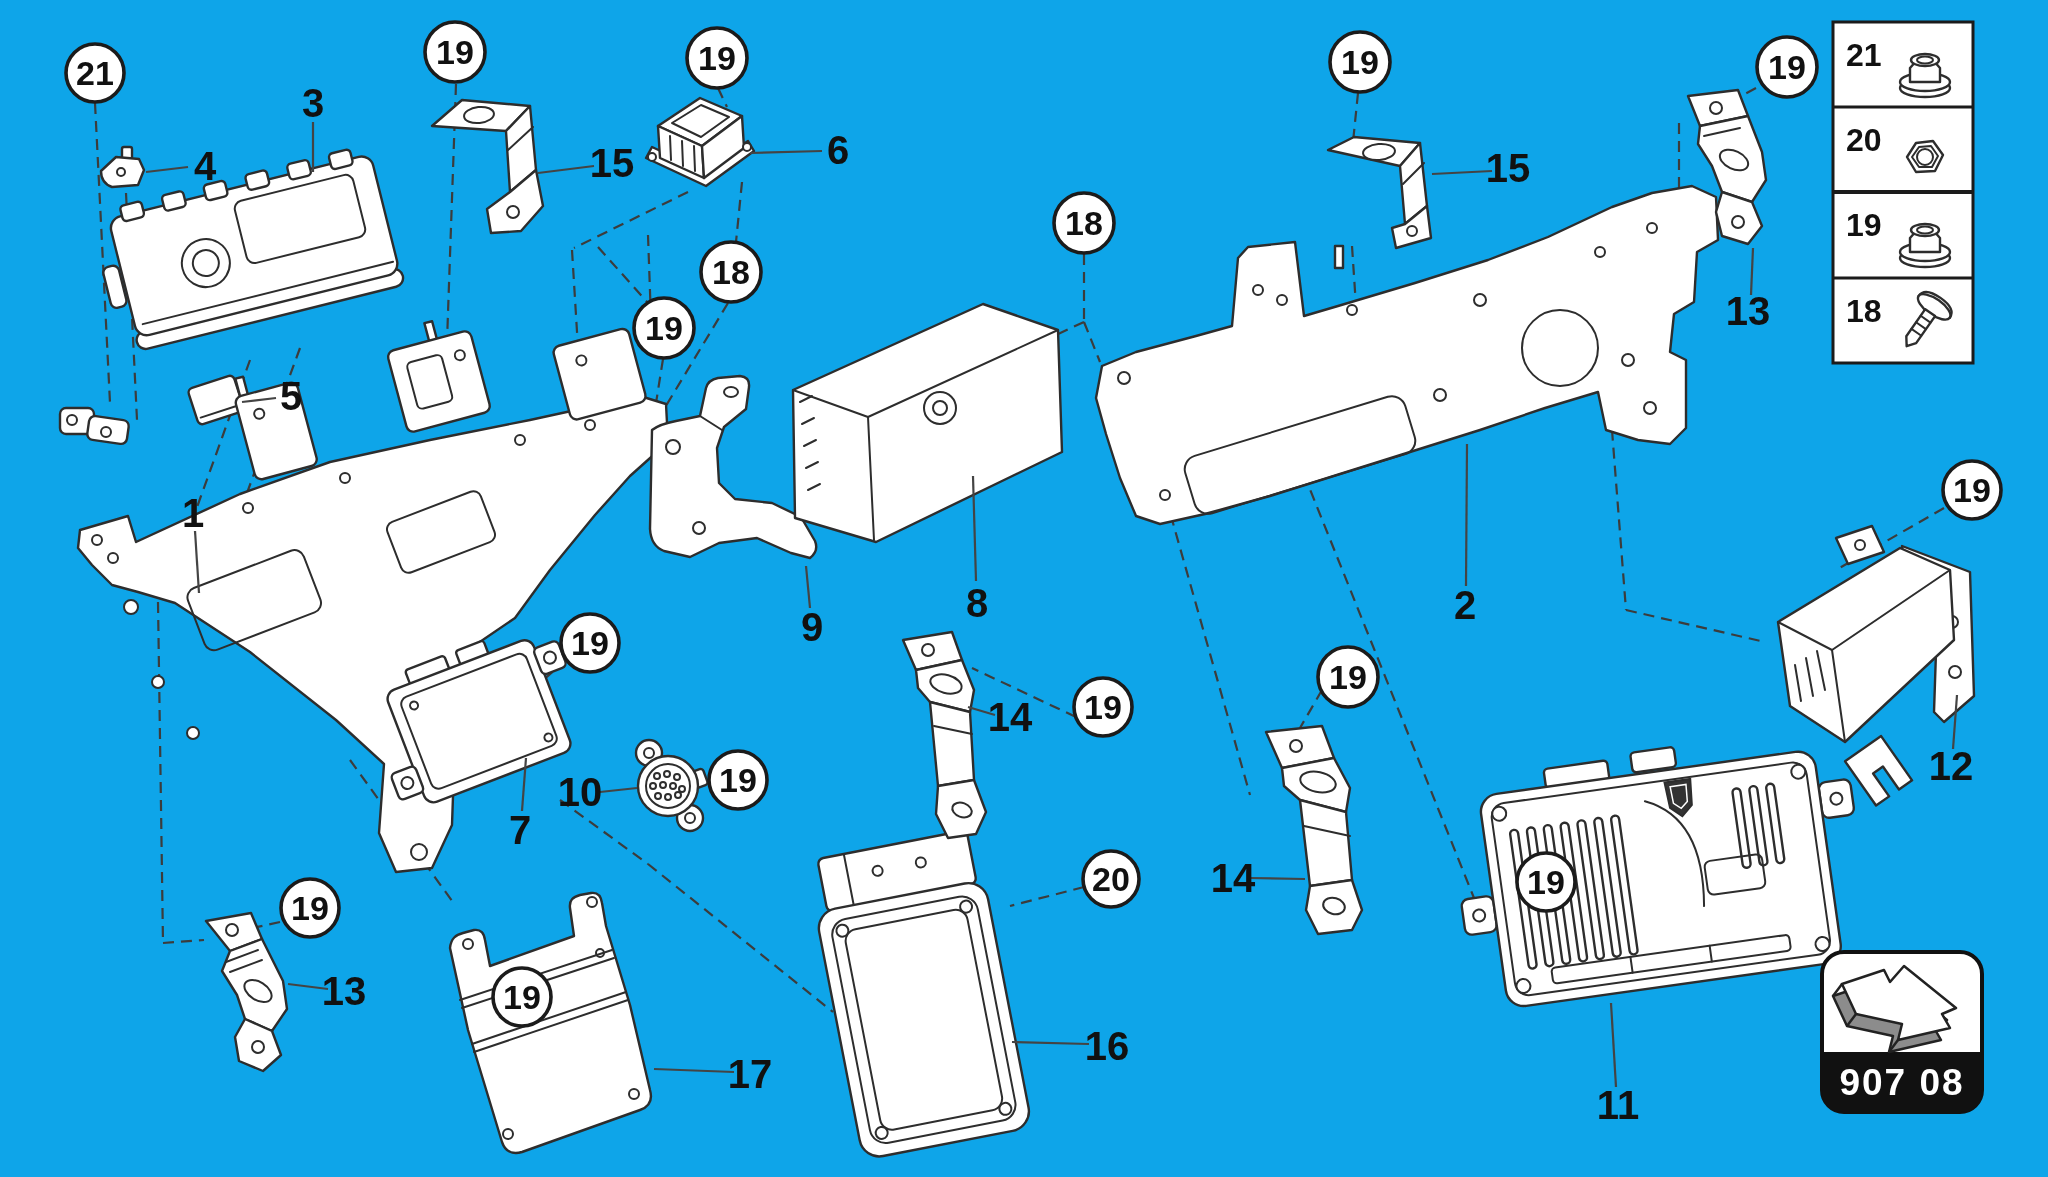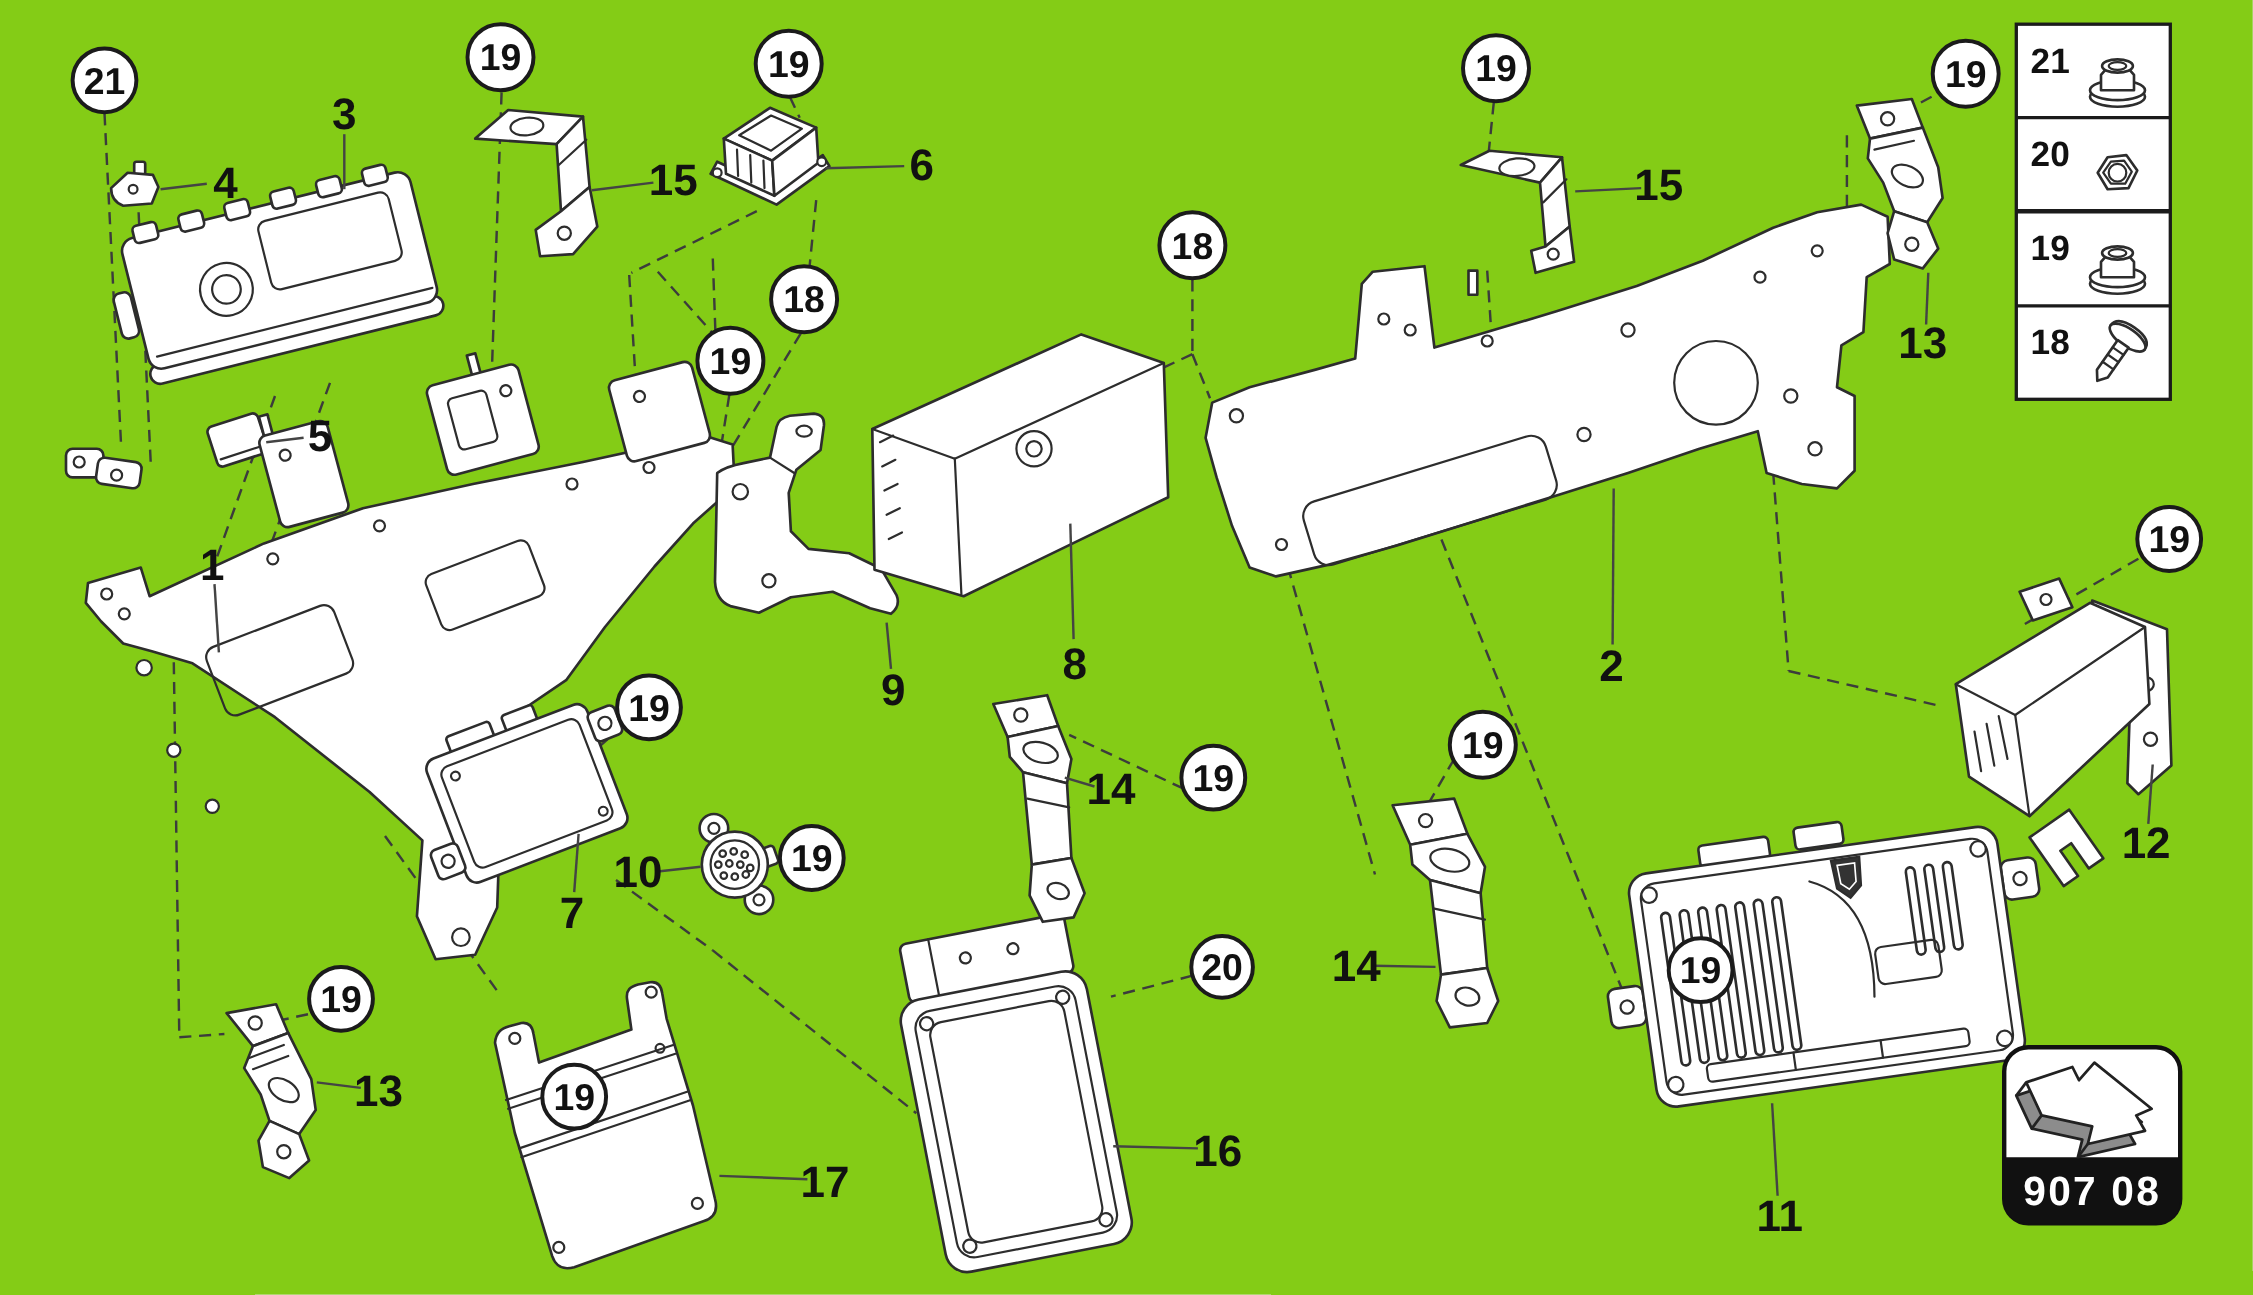--- a/index.html
+++ b/index.html
@@ -1,16 +1,16 @@
 <!DOCTYPE html>
 <html><head>
 <meta charset="utf-8">
 <style>
   html,body{margin:0;padding:0;background:#e8e8e8;}
-  #page{position:relative;width:2048px;height:1177px;background:#84cc16;overflow:hidden;
+  #page{position:relative;width:2048px;height:1177px;background:#0ea5e9;overflow:hidden;
         font-family:"Liberation Sans",sans-serif;}
   svg{position:absolute;left:0;top:0;}
   .part{fill:#ffffff;stroke:#2d2d2d;stroke-width:2.4;stroke-linejoin:round;stroke-linecap:round;}
   .detail{fill:none;stroke:#2d2d2d;stroke-width:2;stroke-linejoin:round;stroke-linecap:round;}
   .hole{fill:#ffffff;stroke:#2d2d2d;stroke-width:2;}
   .callout-circle{fill:#ffffff;stroke:#1b1b1b;stroke-width:3.6;}
   .callout-num{font-family:"Liberation Sans",sans-serif;font-weight:bold;font-size:34px;fill:#111;
                text-anchor:middle;}
   .part-num{font-family:"Liberation Sans",sans-serif;font-weight:bold;font-size:40px;fill:#111;
             text-anchor:middle;}

